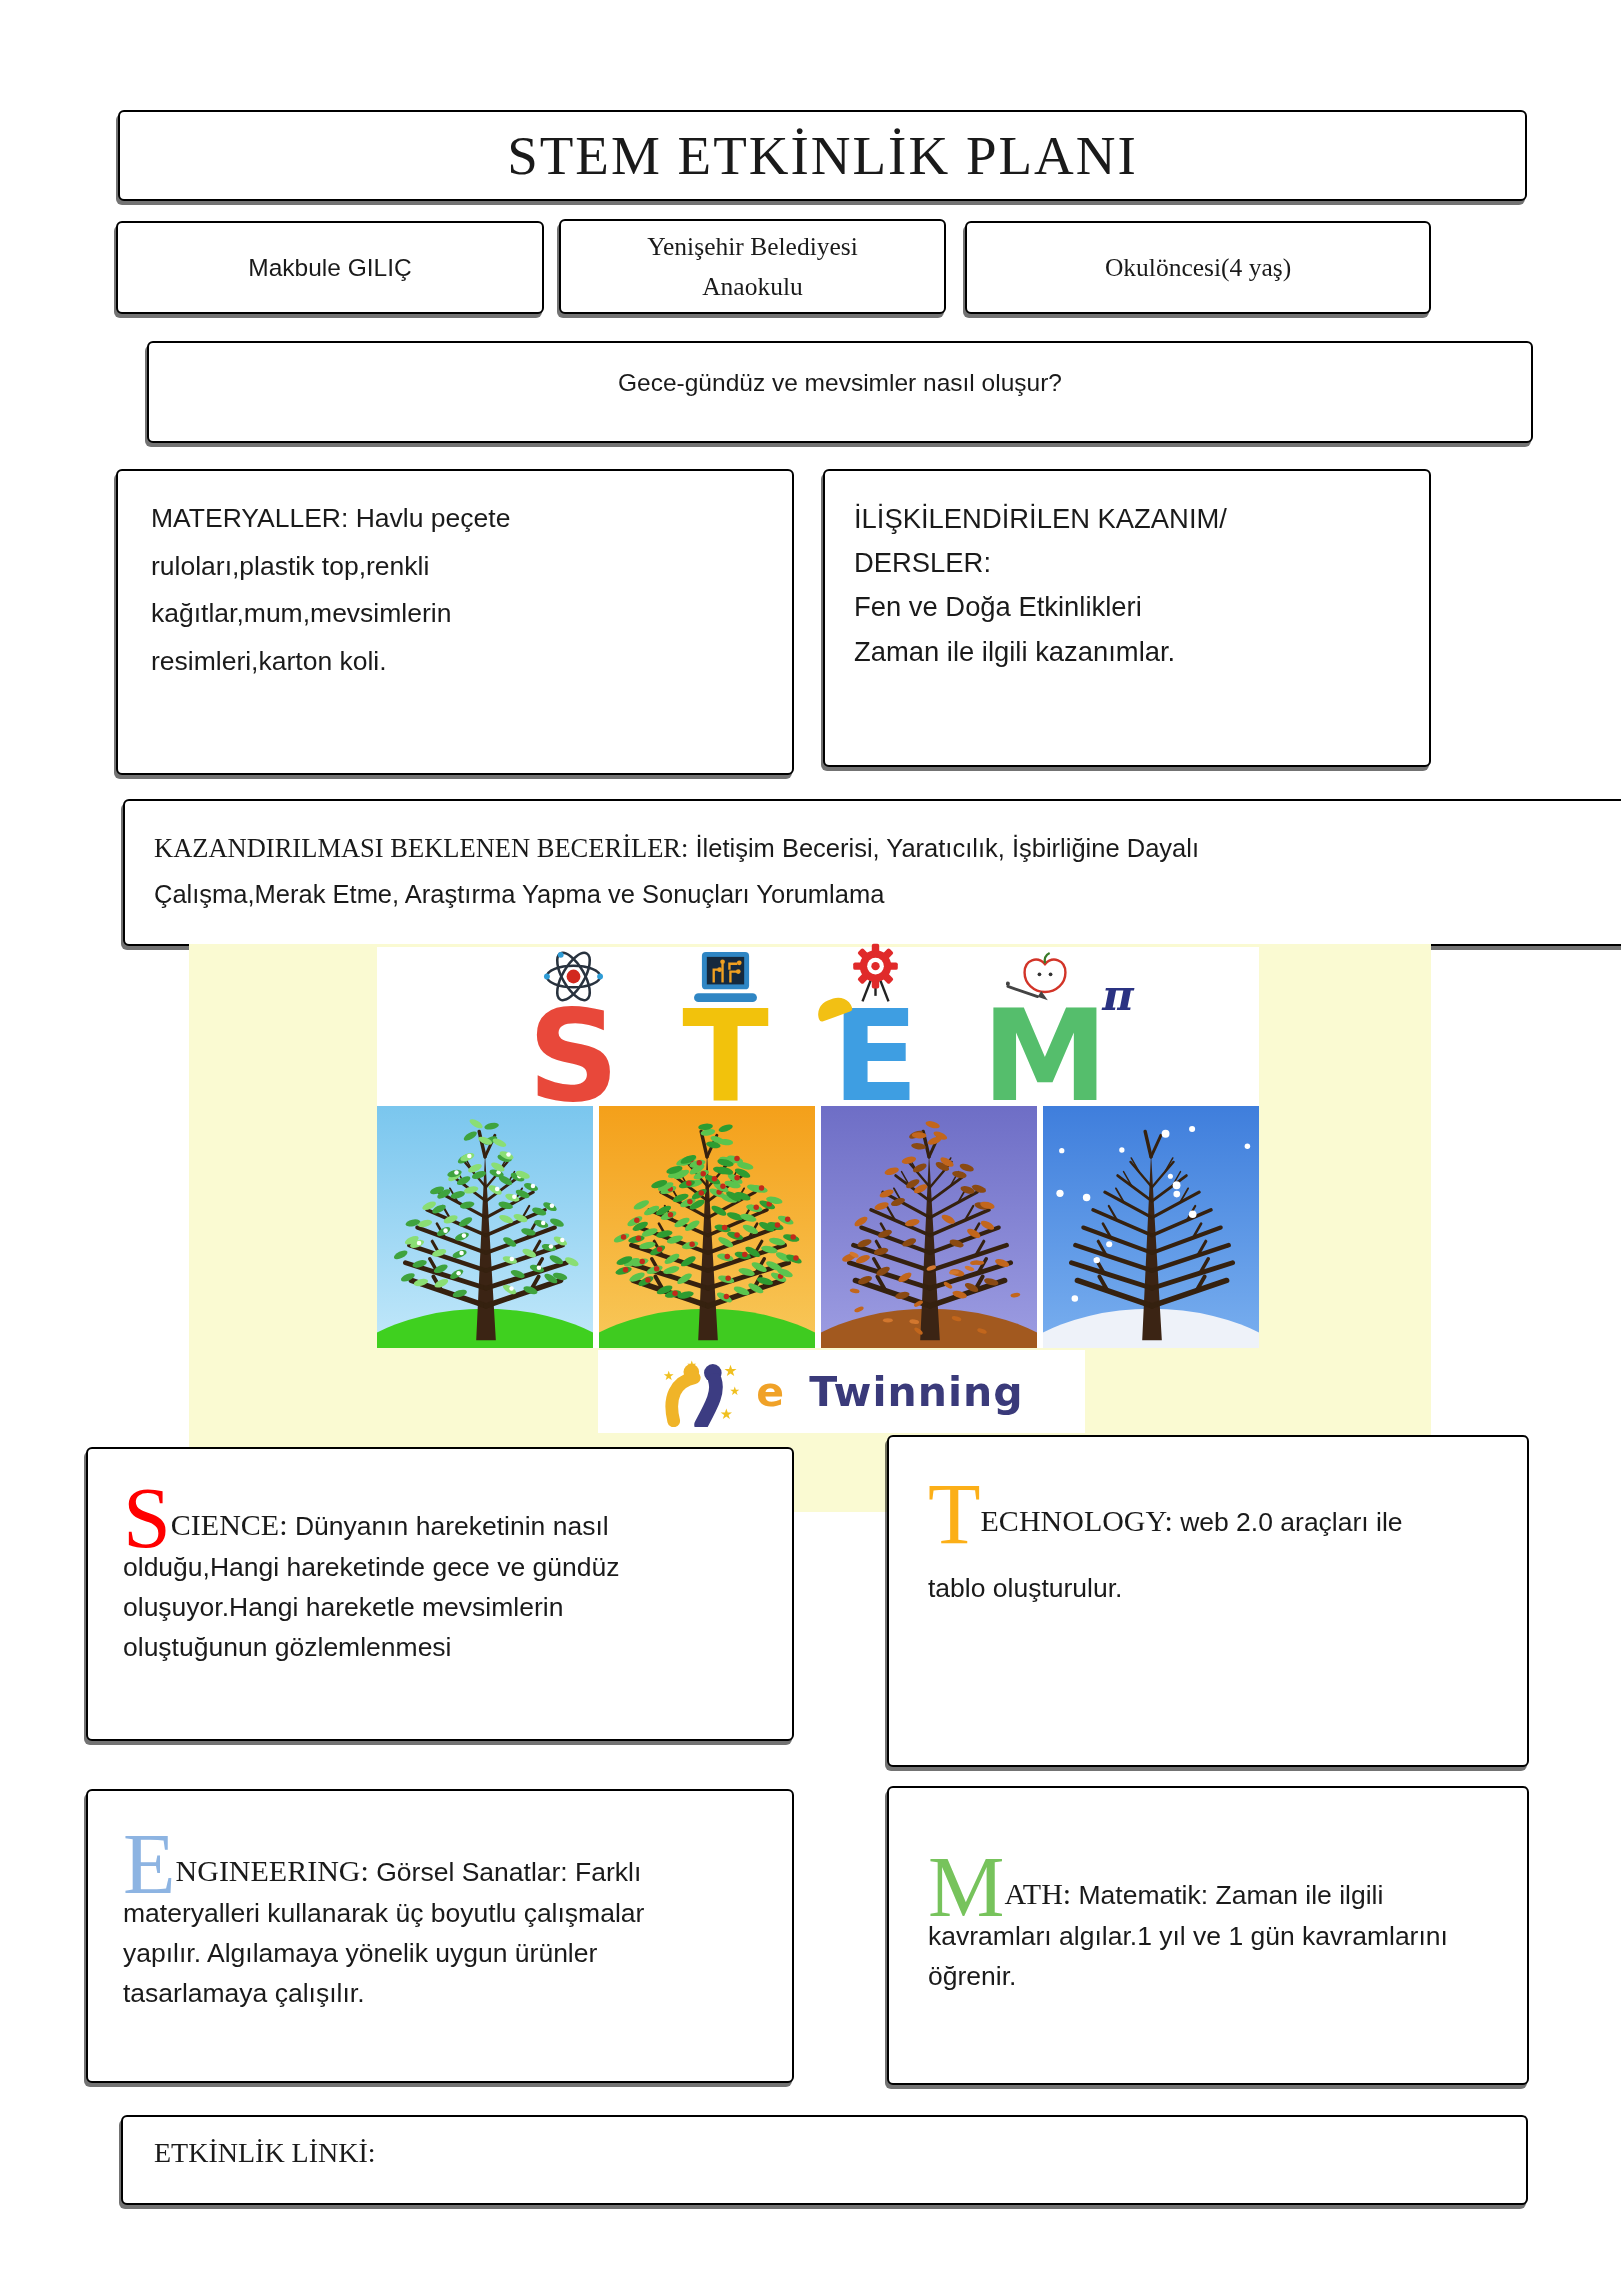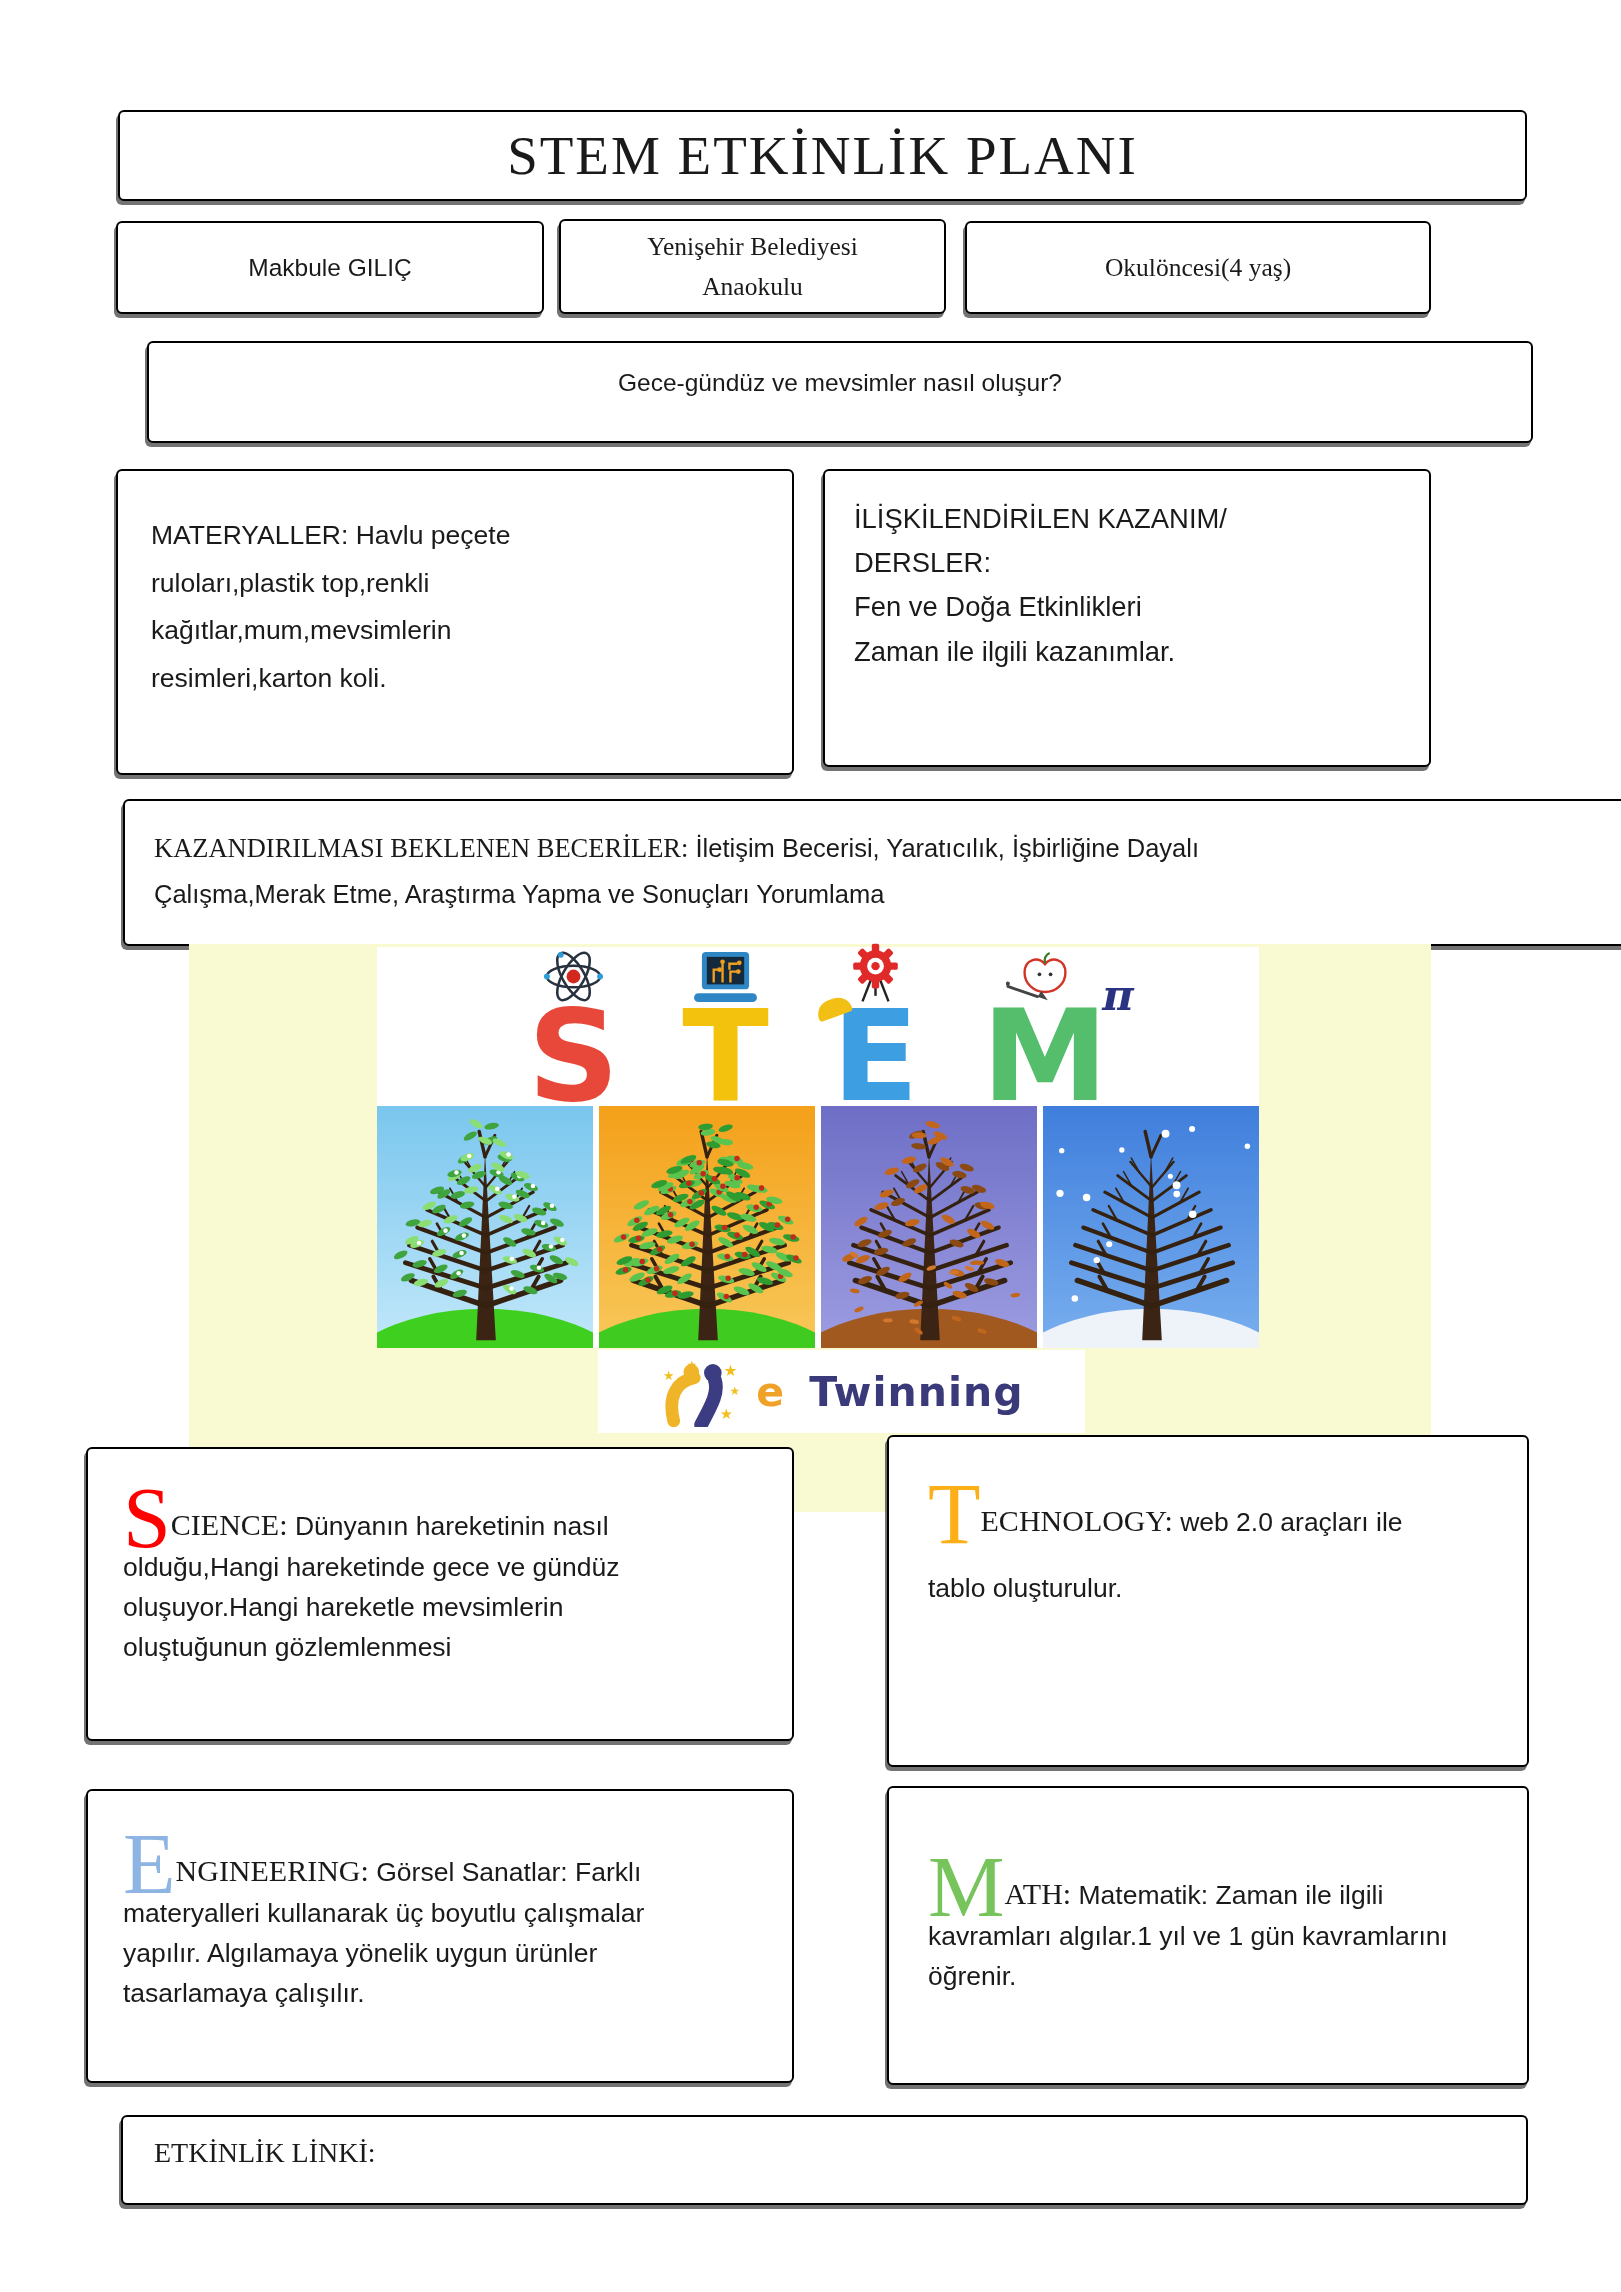--- a/index.html
+++ b/index.html
@@ -17,21 +17,21 @@
 
   #author-box{left:116px;top:221px;width:428px;height:93px;font-size:24.5px;}
   #school-box{left:559px;top:219px;width:387px;height:95px;font-size:25.5px;line-height:1.55;
       font-family:"Liberation Serif",serif;}
   #grade-box{left:965px;top:221px;width:466px;height:93px;font-size:25.5px;
       font-family:"Liberation Serif",serif;}
 
   #question-box{left:147px;top:341px;width:1386px;height:102px;font-size:24.5px;
       display:flex;justify-content:center;align-items:flex-start;padding-top:25.5px;box-sizing:border-box;}
 
-  #materials-box{left:116px;top:469px;width:678px;height:306px;padding:41px 33px;font-size:26.5px;line-height:1.8;}
+  #materials-box{left:116px;top:469px;width:678px;height:306px;padding:24px 33px;font-size:26.5px;line-height:1.8;}
   #related-box{left:823px;top:469px;width:608px;height:298px;padding:25.5px 29px;font-size:27.4px;line-height:1.62;}
   #materials-box p,#related-box p{margin:0;}
 
   #skills-box{left:123px;top:799px;width:1592px;height:147px;padding:23.5px 29px;font-size:25.5px;line-height:1.8;}
   #skills-box p{margin:0;}
   #skills-box .serif{font-size:26.5px;}
 
   #yellow-panel{position:absolute;left:189px;top:944px;width:1242px;height:568px;background:#FAFAD2;}
 
   #stem-image{position:absolute;left:377px;top:947px;width:882px;height:401px;background:#ffffff;}

